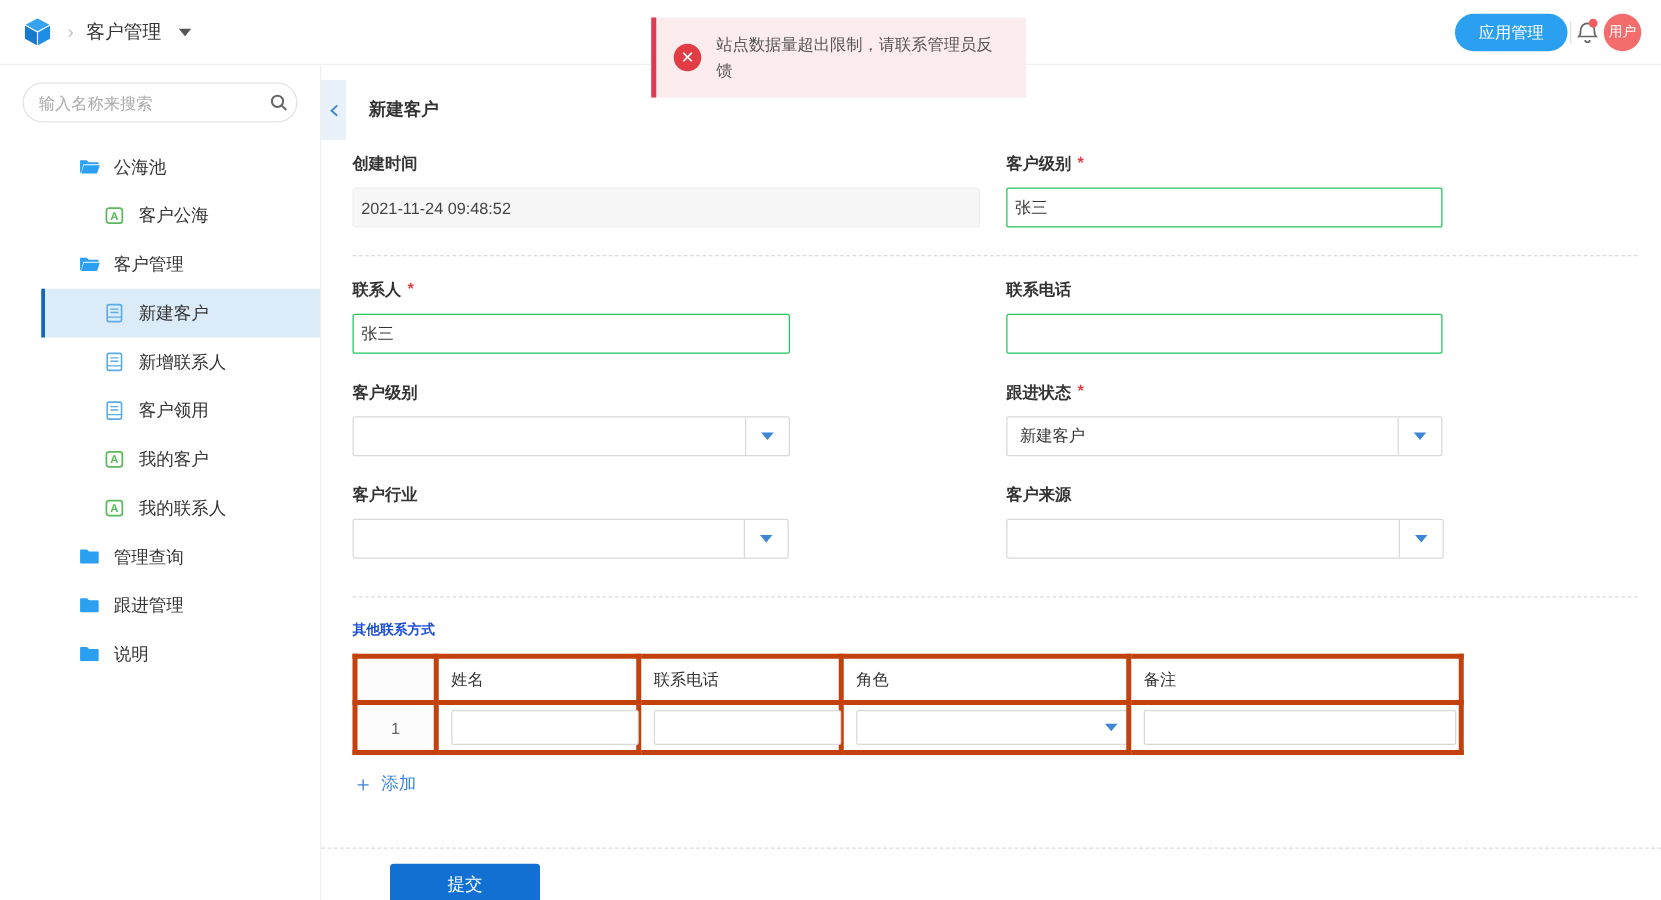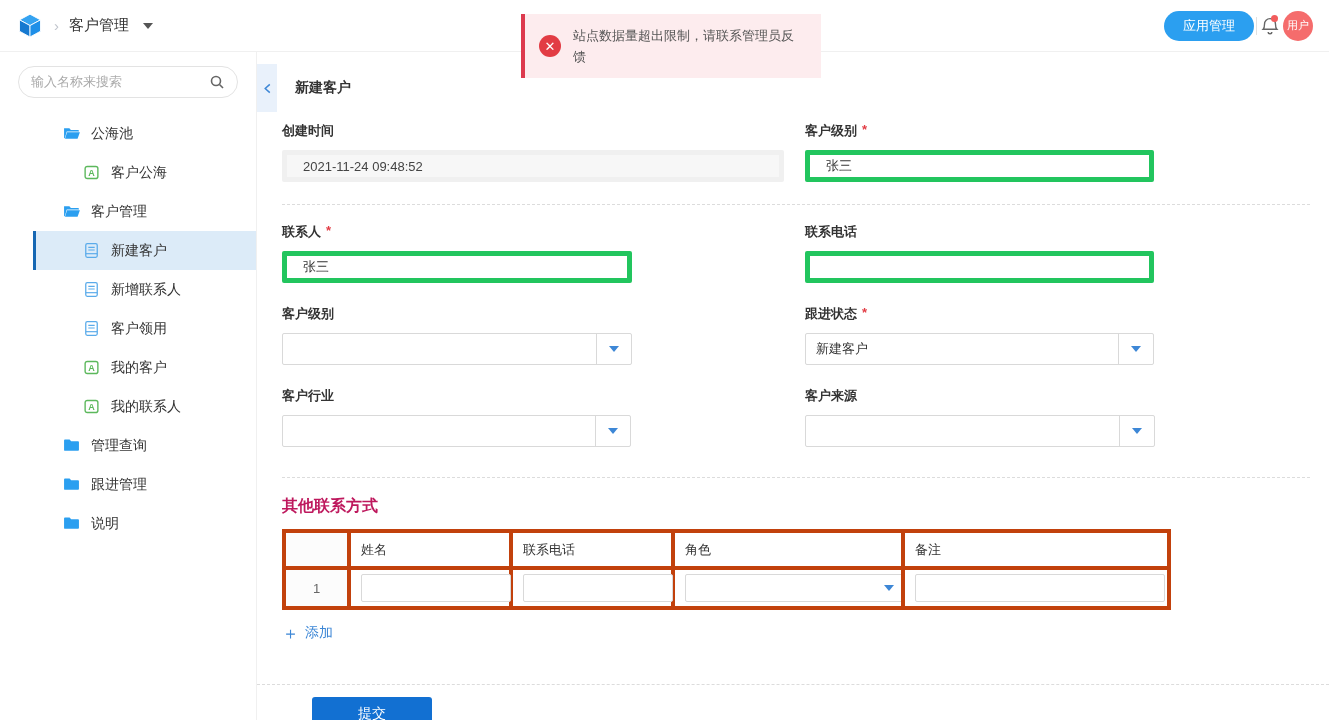--- a/index.html
+++ b/index.html
@@ -33,21 +33,21 @@
 
   
   .body-row { display:flex; height:668px; }
   .sidebar { width:257px; flex:none; border-right:1px solid #f0f0f0; padding-top:14px; }
   .main { flex:1; position:relative; }
 
   
   .search-box { margin:0 18px 16px 18px; height:32px; border:1px solid #e3e3e3; border-radius:16px;
     display:flex; align-items:center; padding:0 12px; gap:8px; }
   .search-box input { border:none; outline:none; flex:1; font-size:13px; color:#701a75;
-    font-family:Liberation Mono, monospace; background:transparent; }
+    font-family:Liberation Sans, sans-serif; background:transparent; }
   .search-box input::placeholder { color:#aaa; }
   .tree { font-size:14px;margin-left:33px; }
   .tree-item { height:39px; display:flex; align-items:center; gap:11px; cursor:pointer; color:#333; }
   .tree-item.lvl1 { padding-left:30px; }
   .tree-item.lvl2 { padding-left:50px; }
   .tree-item.selected { background:#dcebf8; border-left:3px solid #1667b3; }
   .tree-item.selected.lvl2 { padding-left:47px; }
   .ticon { width:17px; height:17px; display:flex; align-items:center; justify-content:center; flex:none; }
 
   
@@ -55,35 +55,35 @@
   .back-strip { width:20px; height:48px; background:#e9f1fb; display:flex; align-items:center;
     justify-content:center; cursor:pointer; flex:none; }
   .page-title { font-size:14px; font-weight:bold; color:#333; margin-left:18px; }
 
   
   .form-wrap { padding:0 19px 0 25px; }
   .fgrid { display:grid; grid-template-columns:523px 349px; }
   .field { margin-bottom:22px; }
   .flabel { font-size:13px; font-weight:bold; color:#333; margin-bottom:10px; display:flex; gap:5px; }
   .req { color:#e23c44; font-weight:bold; }
-  .tinput { height:32px; border:5px solid #22c55e; border-radius:2px; padding:0 16px;
+  .tinput { height:32px; border:1px solid #22c55e; border-radius:2px; padding:0 6px;
     font-size:13px; color:#333; font-family:inherit; outline:none; width:350px; background:#fff; }
   .tinput.ro { width:502px; background:#f7f7f7; border-color:#f0f0f0; color:#444; }
   .selbox { width:350px; height:32px; border:1px solid #d9d9d9; border-radius:2px; display:flex;
     align-items:center; cursor:pointer; background:#fff; }
   .selval { flex:1; padding:0 10px; font-size:13px; color:#333; }
   .selarrow { width:35px; height:100%; border-left:1px solid #d9d9d9; display:flex;
     align-items:center; justify-content:center; }
   .selcaret { width:0; height:0; border-left:5px solid transparent; border-right:5px solid transparent;
     border-top:6px solid #3d87d6; }
   .dashed { border-top:1px dashed #dcdcdc; margin-bottom:18px; }
   .dashed.full { margin-left:-25px; margin-right:-19px; }
 
   
-  .sect-label { font-size:16px; font-weight:bold; color:#be185d; margin:8px 0 12px 0; }
+  .sect-label { font-size:11px; font-weight:bold; color:#1d4ed8; margin:8px 0 12px 0; }
   table.ctable { border-collapse:collapse; table-layout:fixed; width:885px; font-size:13px; }
   .ctable th, .ctable td { border:4px solid #c2410c; height:37px; text-align:left;
     padding:0 10px; font-weight:normal; color:#333; }
   .ctable td { height:40px; }
   .ctable .idx { width:65px; text-align:center; color:#666; background:#fcfcfc; }
   .ctable input { width:150px; height:28px; border:1px solid #d9d9d9; border-radius:2px;
     padding:0 8px; font-size:13px; font-family:inherit; outline:none; }
   .ctable .wide input { width:250px; }
   .cell-sel { width:220px; height:28px; border:1px solid #d9d9d9; border-radius:2px;
     display:flex; align-items:center; cursor:pointer; }

